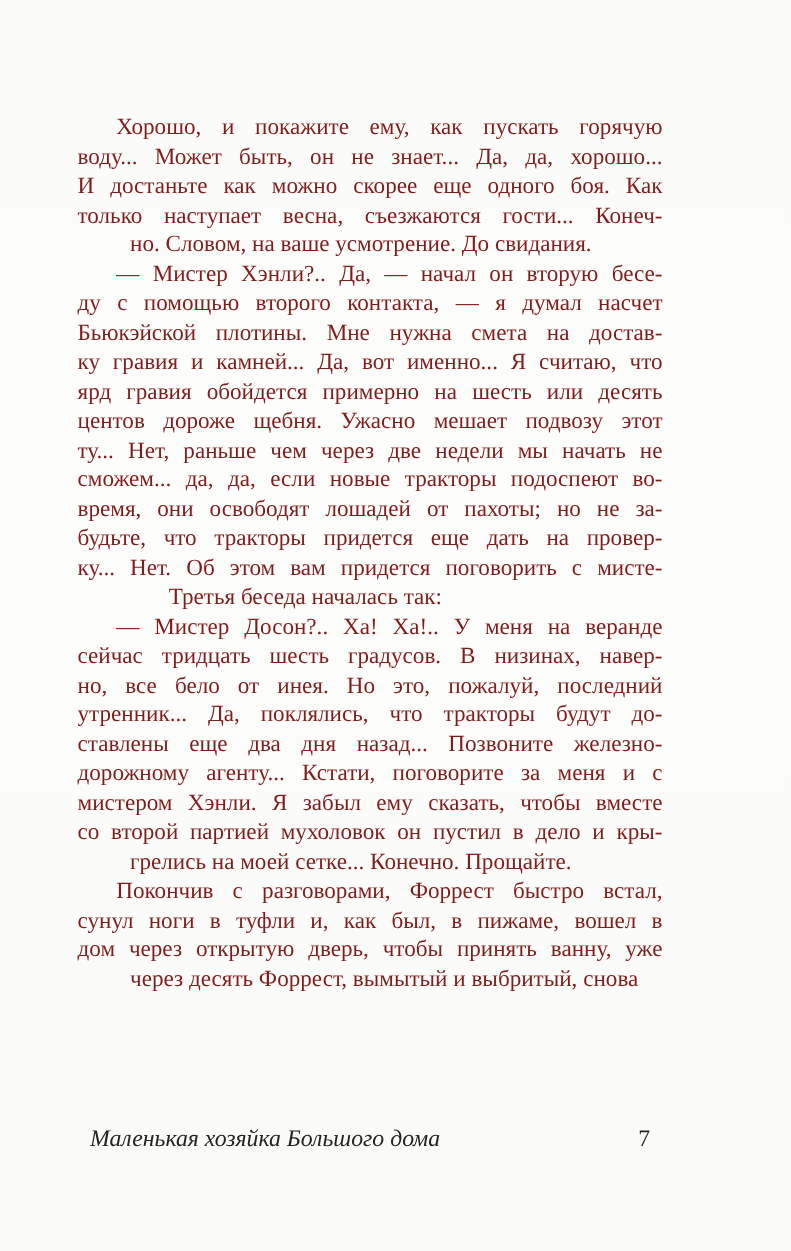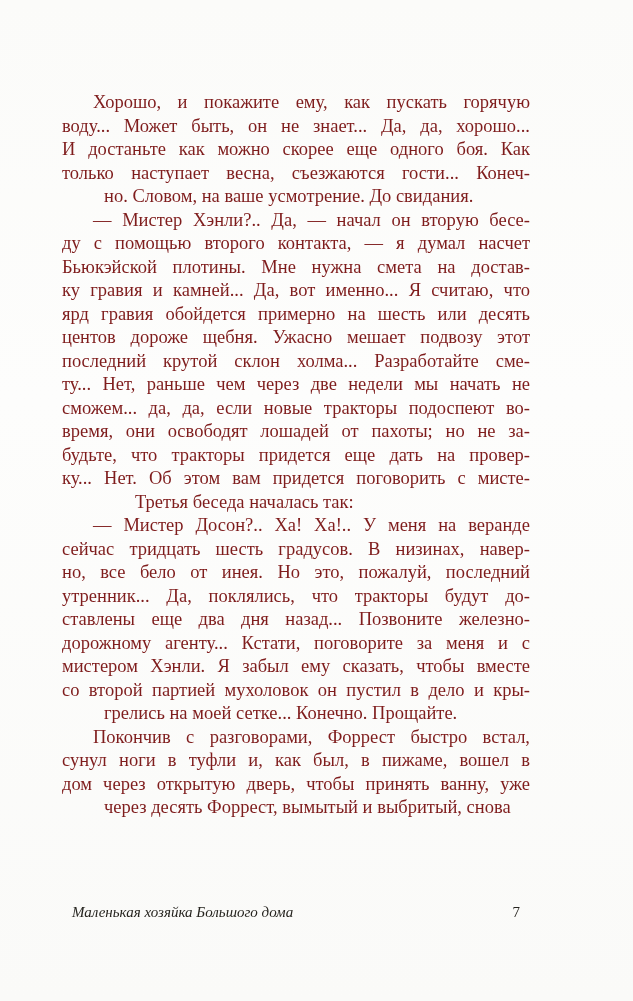--- a/index.html
+++ b/index.html
@@ -41,21 +41,21 @@
   }
   .footer {
     position: absolute;
     left: 62px;
     top: 901px;
     width: 468px;
     display: flex;
     justify-content: space-between;
     align-items: baseline;
     color: #26241f;
-    font-size: 15px;
+    font-size: 19px;
     line-height: 22px;
     text-align: center;
   }
   .footer .book-title {
     font-style: italic;
     padding-left: 10px;
   }
   .footer .page-number {
     font-style: normal;
     padding-right: 10px;
@@ -70,21 +70,20 @@
       <div class="line">воду... Может быть, он не знает... Да, да, хорошо...</div>
       <div class="line">И достаньте как можно скорее еще одного боя. Как</div>
       <div class="line">только наступает весна, съезжаются гости... Конеч-</div>
       <div class="line last">но. Словом, на ваше усмотрение. До свидания.</div>
       <div class="line first">— Мистер Хэнли?.. Да, — начал он вторую бесе-</div>
       <div class="line">ду с помощью второго контакта, — я думал насчет</div>
       <div class="line">Бьюкэйской плотины. Мне нужна смета на достав-</div>
       <div class="line">ку гравия и камней... Да, вот именно... Я считаю, что</div>
       <div class="line">ярд гравия обойдется примерно на шесть или десять</div>
       <div class="line">центов дороже щебня. Ужасно мешает подвозу этот</div>
-      <div class="line">последний крутой склон холма... Разработайте сме-</div>
       <div class="line">ту... Нет, раньше чем через две недели мы начать не</div>
       <div class="line">сможем... да, да, если новые тракторы подоспеют во-</div>
       <div class="line">время, они освободят лошадей от пахоты; но не за-</div>
       <div class="line">будьте, что тракторы придется еще дать на провер-</div>
       <div class="line">ку... Нет. Об этом вам придется поговорить с мисте-</div>
       <div class="line first last">Третья беседа началась так:</div>
       <div class="line first">— Мистер Досон?.. Ха! Ха!.. У меня на веранде</div>
       <div class="line">сейчас тридцать шесть градусов. В низинах, навер-</div>
       <div class="line">но, все бело от инея. Но это, пожалуй, последний</div>
       <div class="line">утренник... Да, поклялись, что тракторы будут до-</div>

